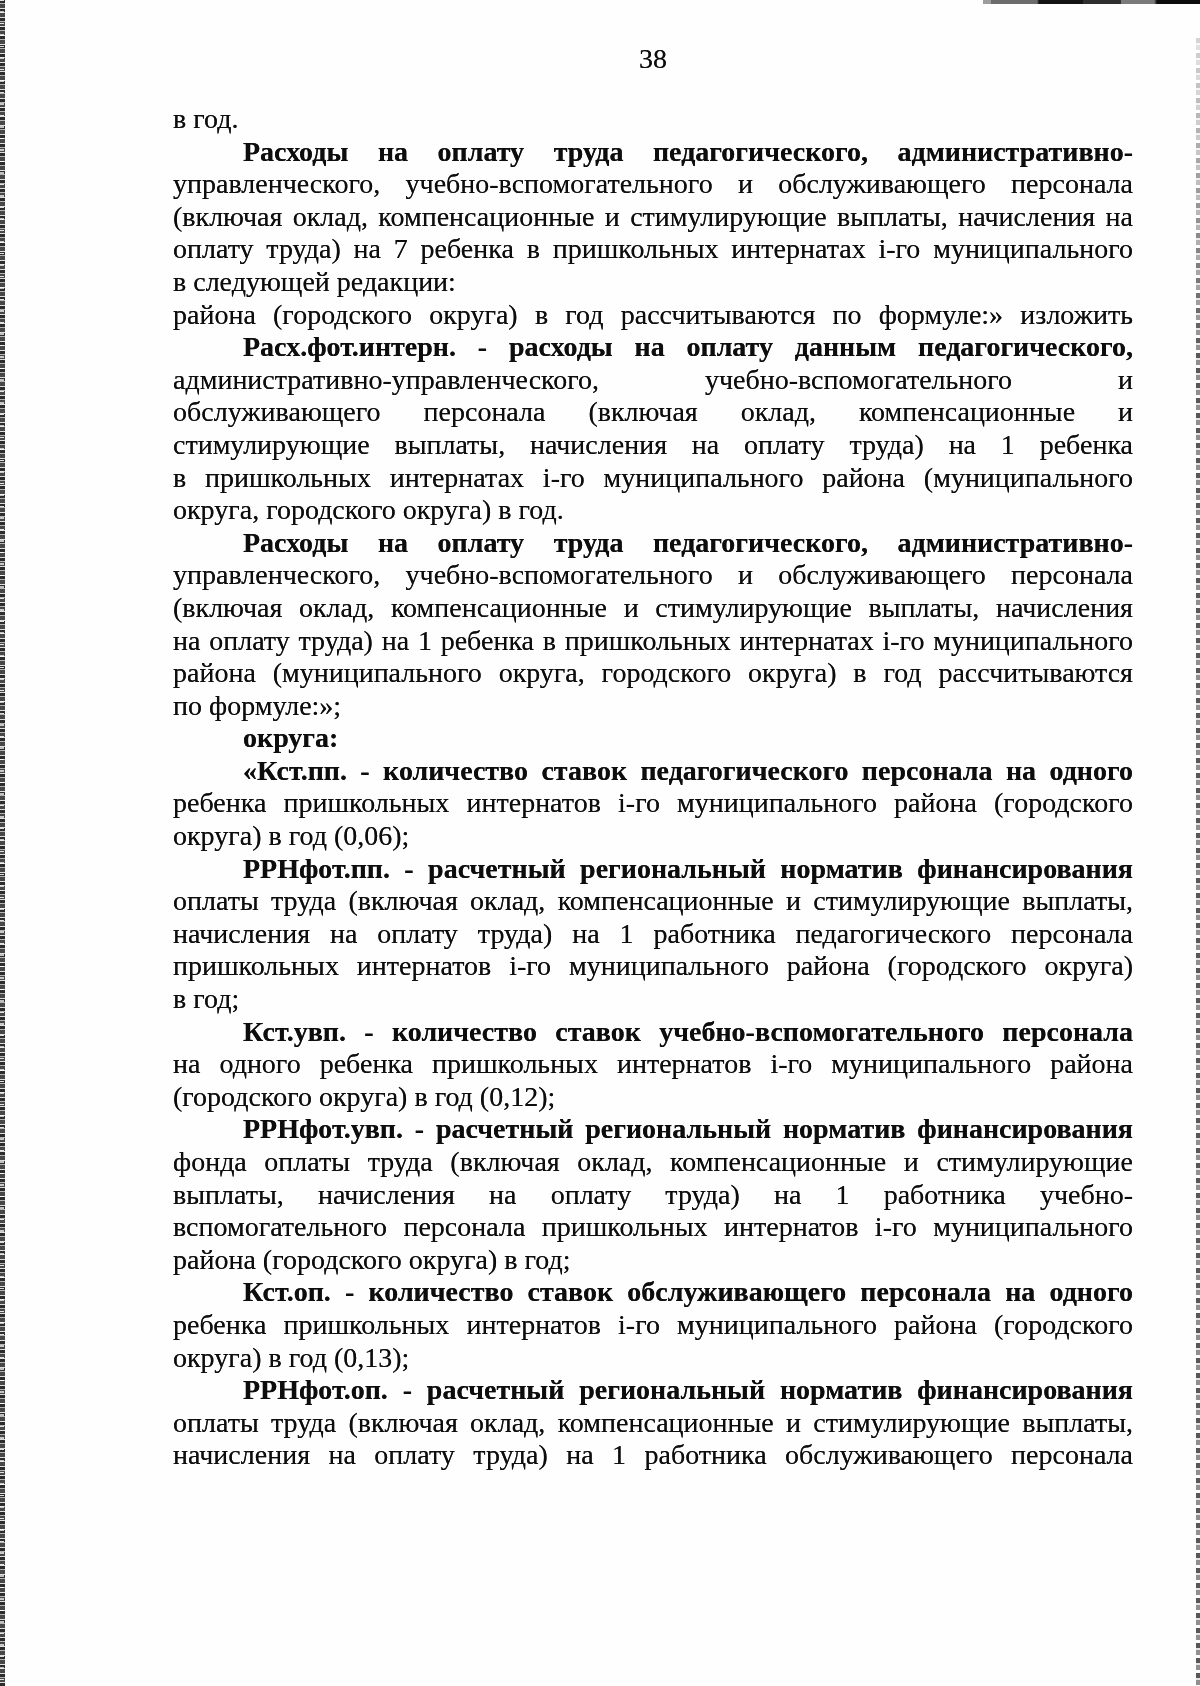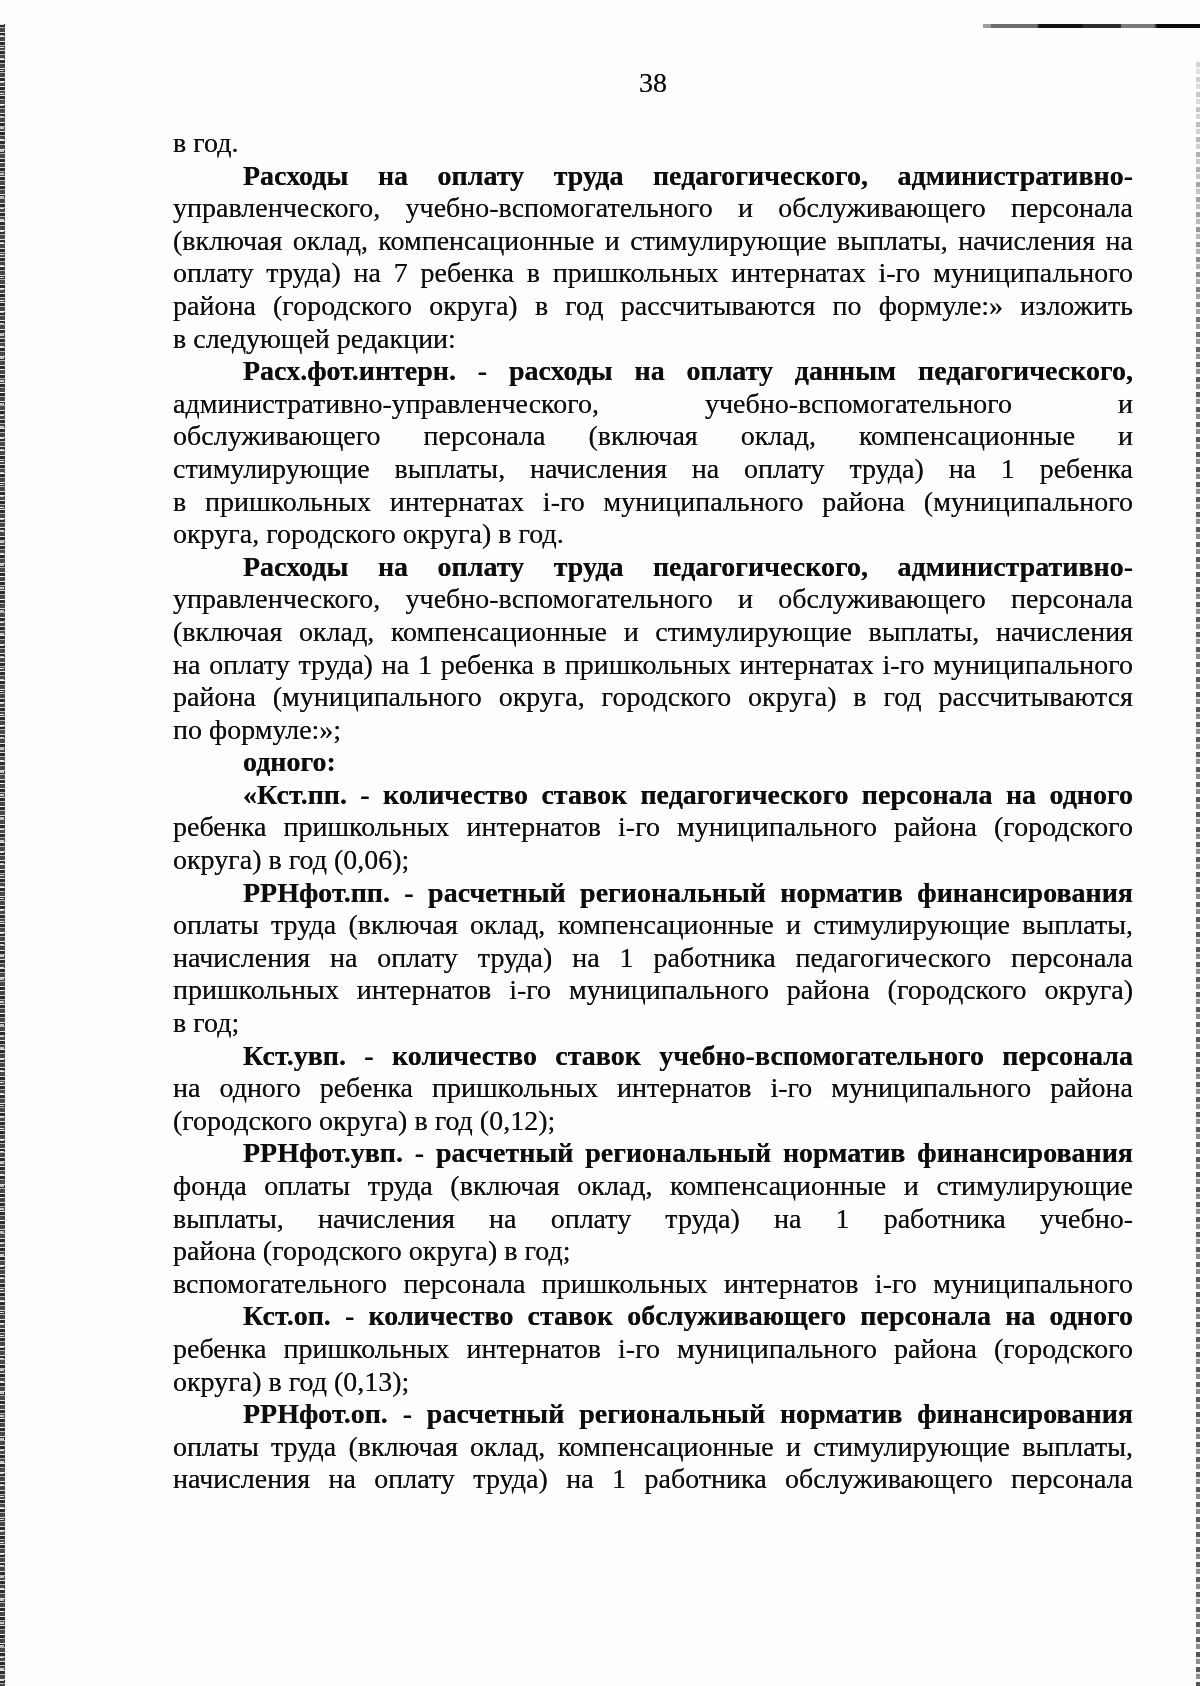--- a/index.html
+++ b/index.html
@@ -6,21 +6,21 @@
   * { margin:0; padding:0; box-sizing:border-box; }
   html, body { width:1200px; height:1686px; }
   body {
     position:relative;
     background:#fefefe;
     color:#0d0d0d;
     font-family:"Liberation Serif","DejaVu Serif",serif;
     overflow:hidden;
   }
   .page {
-    position:absolute; inset:0;margin-top:24px;
+    position:absolute; inset:0;
   }
   .page-number {
     position:absolute;
     top:43px; left:173px; width:960px;
     font-size:28px; line-height:32.6px;
     text-align:center;
     text-shadow:0 0 .6px rgba(0,0,0,.75);
   }
   .text-block {
     position:absolute;
@@ -88,41 +88,41 @@
 
   <div class="text-block">
       <div class="para">
         <div class="line last">в год.</div>
       </div>
       <div class="para">
         <div class="line indent">Расходы на оплату труда педагогического, административно-</div>
         <div class="line">управленческого, учебно-вспомогательного и обслуживающего персонала</div>
         <div class="line">(включая оклад, компенсационные и стимулирующие выплаты, начисления на</div>
         <div class="line">оплату труда) на 7 ребенка в пришкольных интернатах i-го муниципального</div>
+        <div class="line last">в следующей редакции:</div>
         <div class="line">района (городского округа) в год рассчитываются по формуле:» изложить</div>
-        <div class="line last">в следующей редакции:</div>
       </div>
       <div class="para">
         <div class="line indent">Расх.фот.интерн. - расходы на оплату данным педагогического,</div>
         <div class="line">административно-управленческого, учебно-вспомогательного и</div>
         <div class="line">обслуживающего персонала (включая оклад, компенсационные и</div>
         <div class="line">стимулирующие выплаты, начисления на оплату труда) на 1 ребенка</div>
         <div class="line">в пришкольных интернатах i-го муниципального района (муниципального</div>
         <div class="line last">округа, городского округа) в год.</div>
       </div>
       <div class="para">
         <div class="line indent">Расходы на оплату труда педагогического, административно-</div>
         <div class="line">управленческого, учебно-вспомогательного и обслуживающего персонала</div>
         <div class="line">(включая оклад, компенсационные и стимулирующие выплаты, начисления</div>
         <div class="line">на оплату труда) на 1 ребенка в пришкольных интернатах i-го муниципального</div>
         <div class="line">района (муниципального округа, городского округа) в год рассчитываются</div>
         <div class="line last">по формуле:»;</div>
       </div>
       <div class="para">
-        <div class="line indent last">одного:</div>
+        <div class="line indent last">округа:</div>
       </div>
       <div class="para">
         <div class="line indent">«Кст.пп. - количество ставок педагогического персонала на одного</div>
         <div class="line">ребенка пришкольных интернатов i-го муниципального района (городского</div>
         <div class="line last">округа) в год (0,06);</div>
       </div>
       <div class="para">
         <div class="line indent">РРНфот.пп. - расчетный региональный норматив финансирования фонда</div>
         <div class="line">оплаты труда (включая оклад, компенсационные и стимулирующие выплаты,</div>
         <div class="line">начисления на оплату труда) на 1 работника педагогического персонала</div>
@@ -131,22 +131,22 @@
       </div>
       <div class="para">
         <div class="line indent">Кст.увп. - количество ставок учебно-вспомогательного персонала</div>
         <div class="line">на одного ребенка пришкольных интернатов i-го муниципального района</div>
         <div class="line last">(городского округа) в год (0,12);</div>
       </div>
       <div class="para">
         <div class="line indent">РРНфот.увп. - расчетный региональный норматив финансирования</div>
         <div class="line">фонда оплаты труда (включая оклад, компенсационные и стимулирующие</div>
         <div class="line">выплаты, начисления на оплату труда) на 1 работника учебно-</div>
+        <div class="line">вспомогательного персонала пришкольных интернатов i-го муниципального</div>
         <div class="line last">района (городского округа) в год;</div>
-        <div class="line">вспомогательного персонала пришкольных интернатов i-го муниципального</div>
       </div>
       <div class="para">
         <div class="line indent">Кст.оп. - количество ставок обслуживающего персонала на одного</div>
         <div class="line">ребенка пришкольных интернатов i-го муниципального района (городского</div>
         <div class="line last">округа) в год (0,13);</div>
       </div>
       <div class="para">
         <div class="line indent">РРНфот.оп. - расчетный региональный норматив финансирования фонда</div>
         <div class="line">оплаты труда (включая оклад, компенсационные и стимулирующие выплаты,</div>
         <div class="line">начисления на оплату труда) на 1 работника обслуживающего персонала</div>

